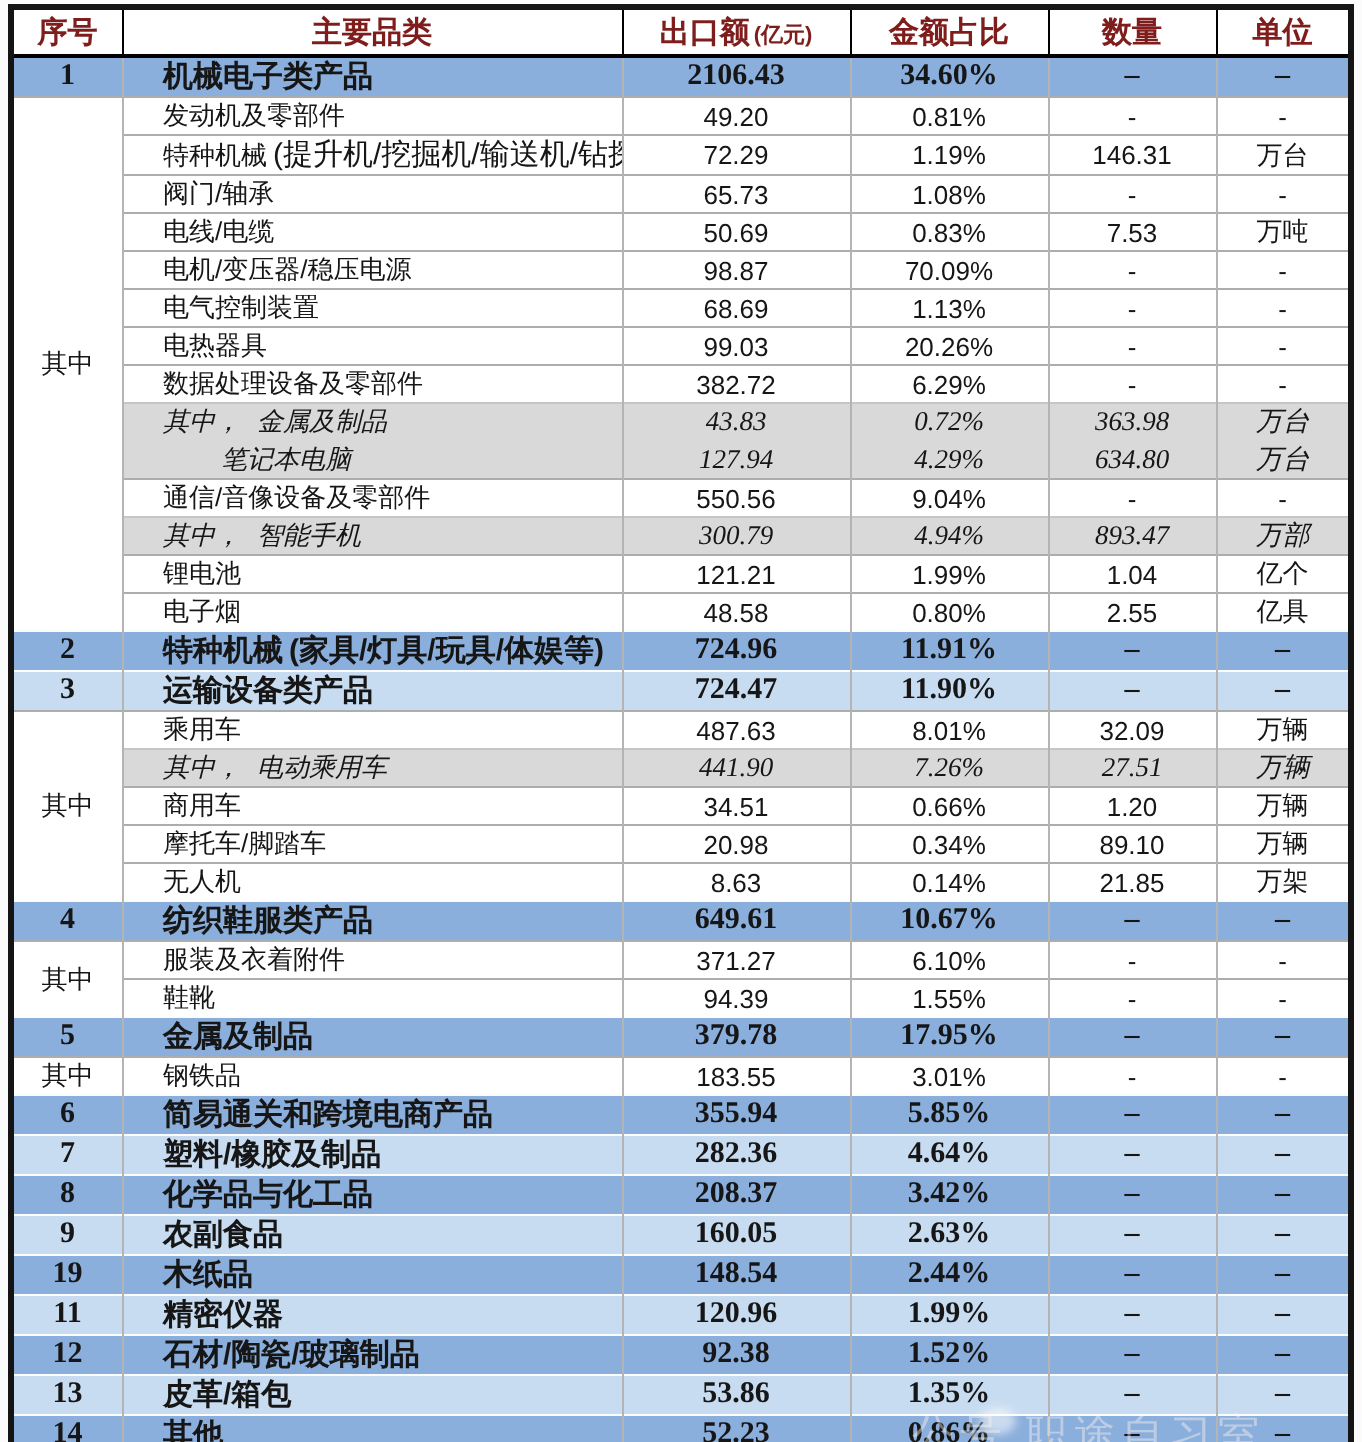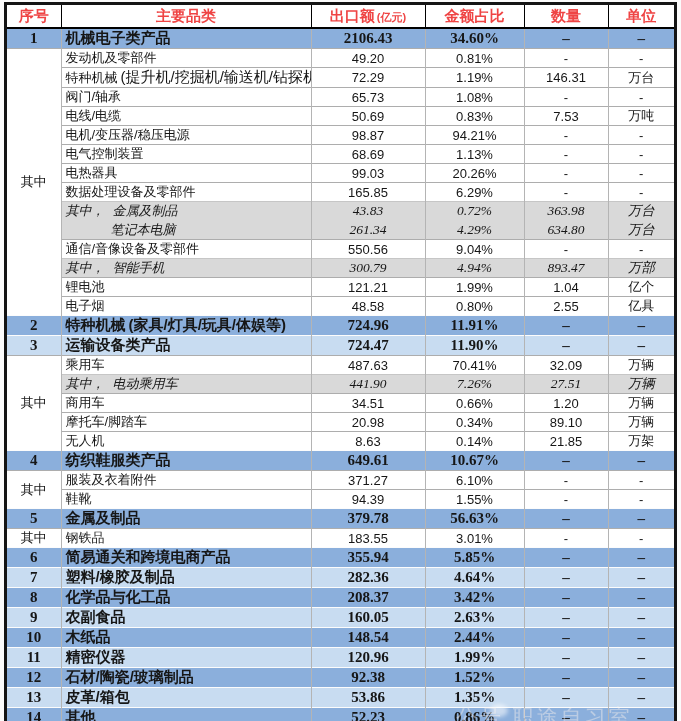--- a/index.html
+++ b/index.html
@@ -14,39 +14,39 @@
   .frame{
     position:absolute; left:4px; top:2px;
     border:3px solid #141414;
     background:#ffffff;
   }
   table{ border-collapse:collapse; table-layout:fixed; width:667px; }
   th,td{ padding:0; overflow:hidden; white-space:nowrap; }
 
   thead tr{ height:23px; }
   thead th{
-    font-size:15px; font-weight:bold; color:#ef4444;
+    font-size:15px; font-weight:bold; color:#7f1d1d;
     text-align:center; background:#fff;
     border-left:1px solid #000; border-bottom:2px solid #000;
   }
   thead th:first-child{ border-left:none; }
   .hnote{ font-size:11px; margin-left:2px; }
 
   tbody tr{ height:18.7px; }
   tbody td{
     font-size:13px; color:#161616;
     border-left:1px solid #b4b4b4;
     text-align:center;
   }
   .no-cell,.side-cell,.total-name{ border-left:none; }
 
   .sub td{ background:#fff; border-top:1px solid #adadad; }
   .side-cell{ background:#fff; font-style:normal; font-weight:normal; font-size:13px; }
   .no-cell{ font-family:"Liberation Serif","DejaVu Serif",serif; font-size:15px; font-weight:normal; }
-  .name-cell{ text-align:left; padding-left:4px; }
+  .name-cell{ text-align:left; padding-left:20px; }
 
   .cat td{ background:#8BAFDC; border-top:1px solid #fcfcfc; font-weight:bold; }
   .catlight td{ background:#C8DCF1; border-top:1px solid #fcfcfc; font-weight:bold; }
   .cat .name-cell,.catlight .name-cell{ font-size:15px; }
   .cat .val,.catlight .val{ font-family:"Liberation Serif","DejaVu Serif",serif; font-size:15px; }
 
   .gray td,.gray2 td{ background:#D9D9D9; font-style:italic; border-top:1px solid #c6c6c6; }
   .gray2 td{ border-top:1px solid #D9D9D9; }
   .gray .val,.gray2 .val{ font-family:"Liberation Serif","DejaVu Serif",serif; font-size:13.5px; }
   .gray2 .name-cell{ padding-left:49px; }
@@ -126,55 +126,55 @@
         <tr class="sub">
           <td class="name-cell"><span>电线/电缆</span></td>
           <td class="val v0">50.69</td>
           <td class="val v1">0.83%</td>
           <td class="val v2">7.53</td>
           <td class="val v3">万吨</td>
         </tr>
         <tr class="sub">
           <td class="name-cell"><span>电机/变压器/稳压电源</span></td>
           <td class="val v0">98.87</td>
-          <td class="val v1">94.21%</td>
+          <td class="val v1">70.09%</td>
           <td class="val v2">-</td>
           <td class="val v3">-</td>
         </tr>
         <tr class="sub">
           <td class="name-cell"><span>电气控制装置</span></td>
           <td class="val v0">68.69</td>
           <td class="val v1">1.13%</td>
           <td class="val v2">-</td>
           <td class="val v3">-</td>
         </tr>
         <tr class="sub">
           <td class="name-cell"><span>电热器具</span></td>
           <td class="val v0">99.03</td>
           <td class="val v1">20.26%</td>
           <td class="val v2">-</td>
           <td class="val v3">-</td>
         </tr>
         <tr class="sub">
           <td class="name-cell"><span>数据处理设备及零部件</span></td>
-          <td class="val v0">165.85</td>
+          <td class="val v0">382.72</td>
           <td class="val v1">6.29%</td>
           <td class="val v2">-</td>
           <td class="val v3">-</td>
         </tr>
         <tr class="gray">
           <td class="name-cell"><span class="prefix">其中，</span><span>金属及制品</span></td>
           <td class="val v0">43.83</td>
           <td class="val v1">0.72%</td>
           <td class="val v2">363.98</td>
           <td class="val v3">万台</td>
         </tr>
         <tr class="gray2">
           <td class="name-cell"><span>笔记本电脑</span></td>
-          <td class="val v0">261.34</td>
+          <td class="val v0">127.94</td>
           <td class="val v1">4.29%</td>
           <td class="val v2">634.80</td>
           <td class="val v3">万台</td>
         </tr>
         <tr class="sub">
           <td class="name-cell"><span>通信/音像设备及零部件</span></td>
           <td class="val v0">550.56</td>
           <td class="val v1">9.04%</td>
           <td class="val v2">-</td>
           <td class="val v3">-</td>
@@ -213,21 +213,21 @@
           <td class="name-cell"><span>运输设备类产品</span></td>
           <td class="val v0">724.47</td>
           <td class="val v1">11.90%</td>
           <td class="val v2">–</td>
           <td class="val v3">–</td>
         </tr>
         <tr class="sub">
           <td class="side-cell" rowspan="5">其中</td>
           <td class="name-cell"><span>乘用车</span></td>
           <td class="val v0">487.63</td>
-          <td class="val v1">70.41%</td>
+          <td class="val v1">8.01%</td>
           <td class="val v2">32.09</td>
           <td class="val v3">万辆</td>
         </tr>
         <tr class="gray">
           <td class="name-cell"><span class="prefix">其中，</span><span>电动乘用车</span></td>
           <td class="val v0">441.90</td>
           <td class="val v1">7.26%</td>
           <td class="val v2">27.51</td>
           <td class="val v3">万辆</td>
         </tr>
@@ -272,21 +272,21 @@
           <td class="name-cell"><span>鞋靴</span></td>
           <td class="val v0">94.39</td>
           <td class="val v1">1.55%</td>
           <td class="val v2">-</td>
           <td class="val v3">-</td>
         </tr>
         <tr class="cat">
           <td class="no-cell">5</td>
           <td class="name-cell"><span>金属及制品</span></td>
           <td class="val v0">379.78</td>
-          <td class="val v1">56.63%</td>
+          <td class="val v1">17.95%</td>
           <td class="val v2">–</td>
           <td class="val v3">–</td>
         </tr>
         <tr class="sub">
           <td class="side-cell" rowspan="1">其中</td>
           <td class="name-cell"><span>钢铁品</span></td>
           <td class="val v0">183.55</td>
           <td class="val v1">3.01%</td>
           <td class="val v2">-</td>
           <td class="val v3">-</td>
@@ -317,21 +317,21 @@
         </tr>
         <tr class="catlight">
           <td class="no-cell">9</td>
           <td class="name-cell"><span>农副食品</span></td>
           <td class="val v0">160.05</td>
           <td class="val v1">2.63%</td>
           <td class="val v2">–</td>
           <td class="val v3">–</td>
         </tr>
         <tr class="cat">
-          <td class="no-cell">10</td>
+          <td class="no-cell">19</td>
           <td class="name-cell"><span>木纸品</span></td>
           <td class="val v0">148.54</td>
           <td class="val v1">2.44%</td>
           <td class="val v2">–</td>
           <td class="val v3">–</td>
         </tr>
         <tr class="catlight">
           <td class="no-cell">11</td>
           <td class="name-cell"><span>精密仪器</span></td>
           <td class="val v0">120.96</td>

